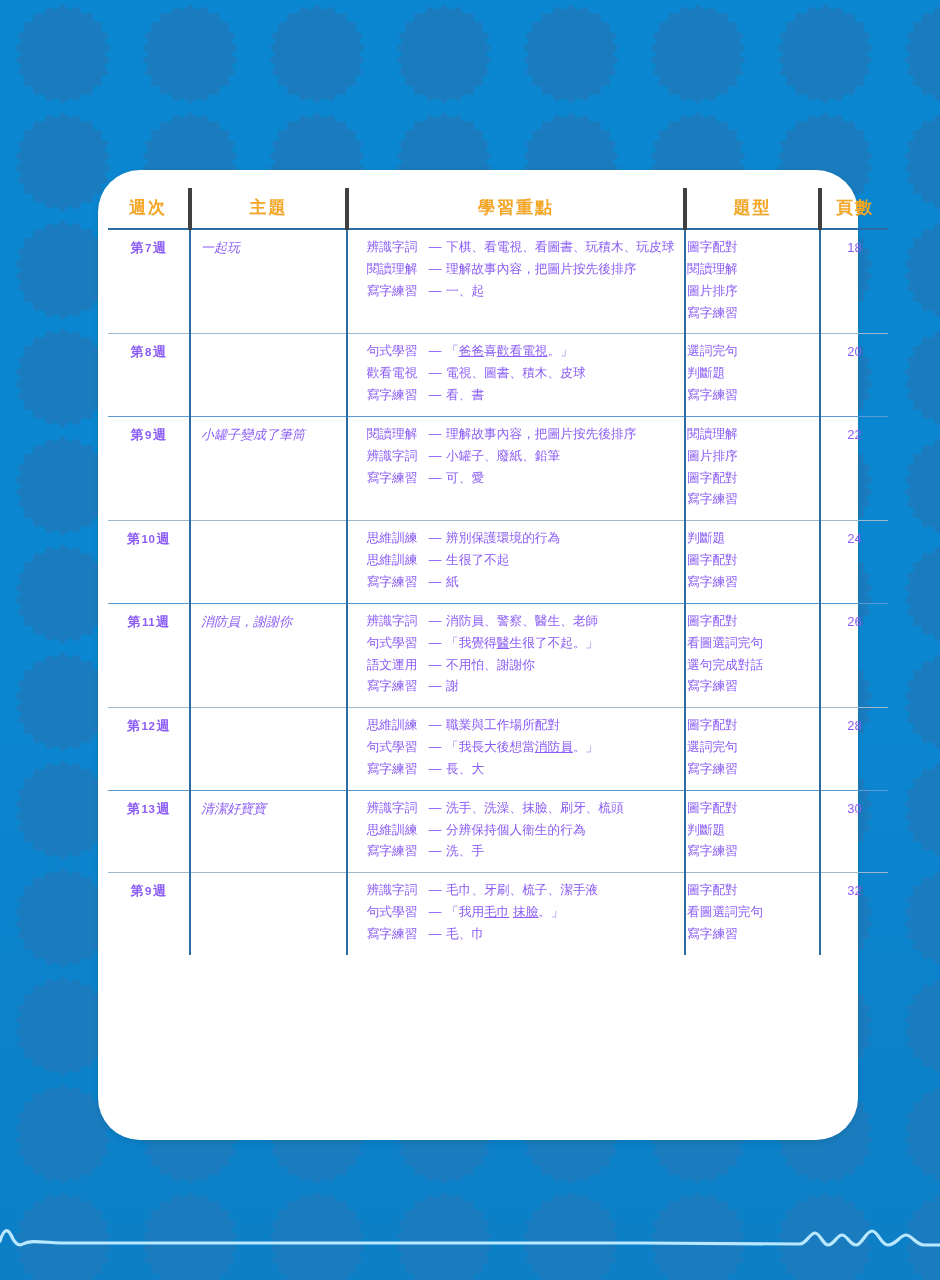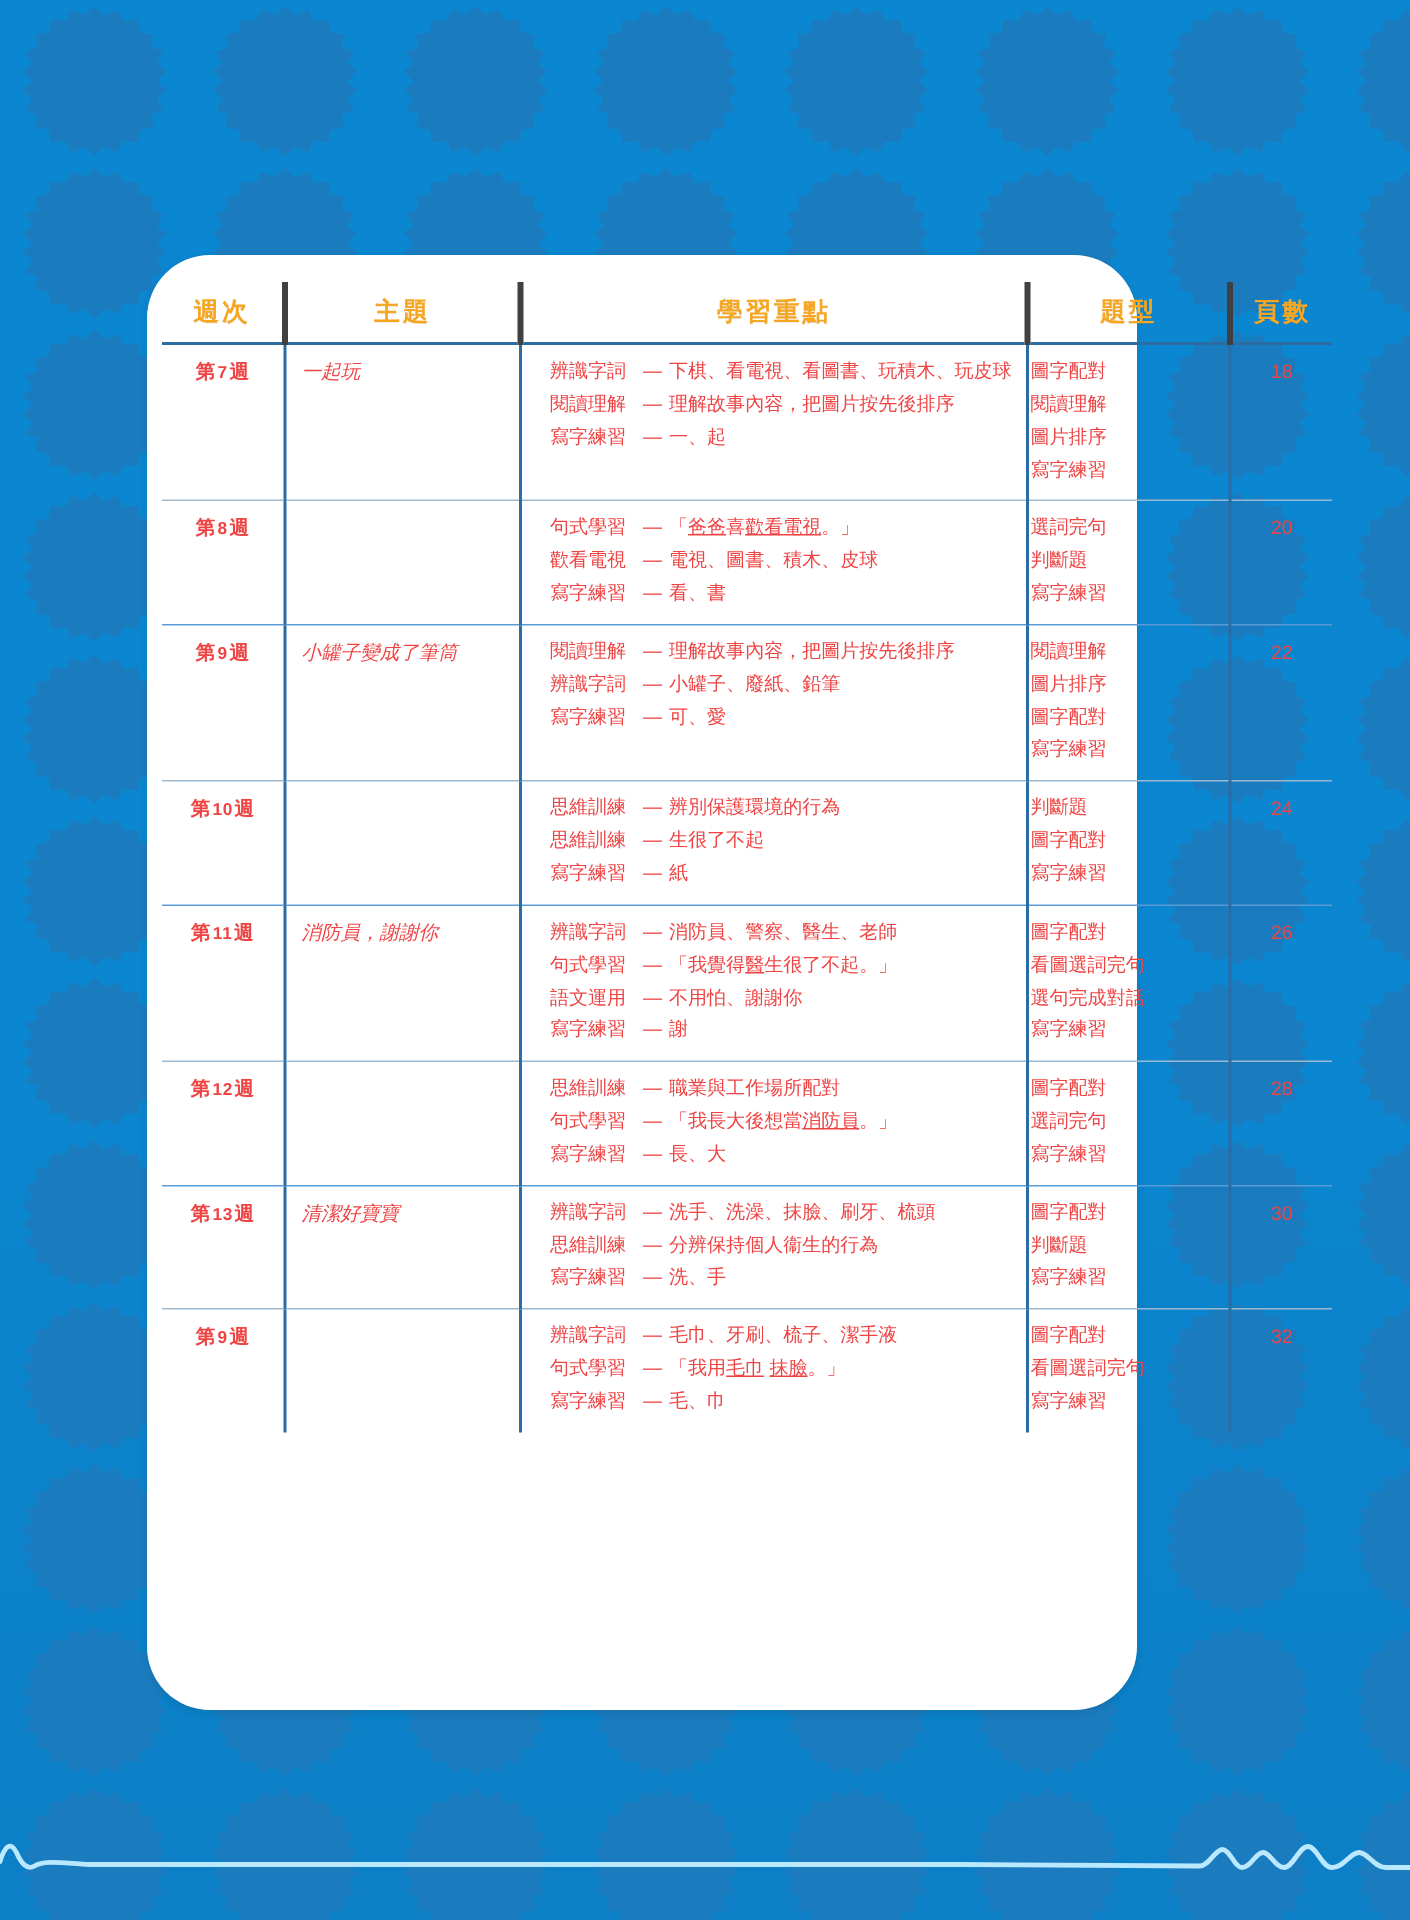--- a/index.html
+++ b/index.html
@@ -28,21 +28,21 @@
     width: 940px;
     height: 60px;
     z-index: 1;
   }
 
   
   #card {
     position: absolute;
     left: 98px;
     top: 170px;
-    width: 660px;
+    width: 760px;
     height: 970px;
     background: #ffffff;
     border-radius: 42px;
     z-index: 2;
     box-shadow: 0 2px 6px rgba(0,0,0,0.10);
   }
 
   
   #schedule-table {
     position: absolute;
@@ -66,21 +66,21 @@
     padding: 8px 0 9px 0;
     text-align: center;
     border-bottom: 2px solid #2b6ca3;
     text-shadow: 0 1px 0 rgba(0,0,0,0.06);
   }
   thead th.vsep { border-left: 4px solid #404040; }
 
   tbody td {
     vertical-align: top;
     font-size: 12.7px;
-    color: #ef4444;
+    color: #8b5cf6;
     padding: 7px 0 9px 0;
     line-height: 1.72;
   }
   tbody td.vsep { border-left: 2px solid #2b6ca3; }
   tbody tr.rowsep > td { border-top: 1.6px solid #5a9bd5; }
   tbody tr.rowsep-soft > td { border-top: 1.6px solid #9db9cf; }
 
   td.week {
     text-align: center;
     font-weight: bold;

